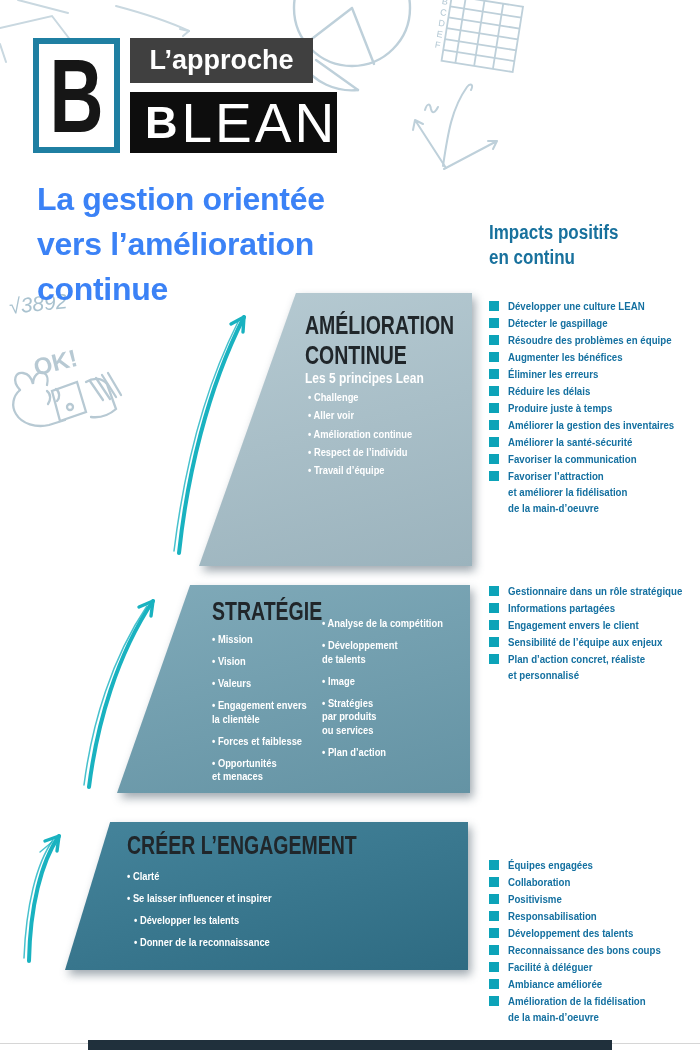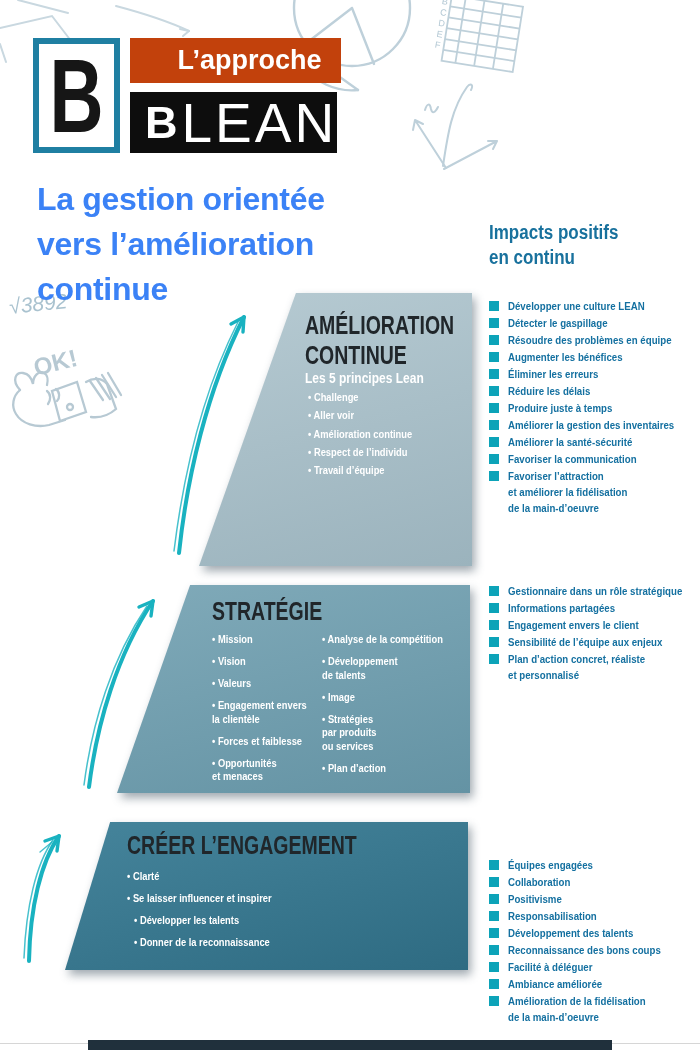--- a/index.html
+++ b/index.html
@@ -6,22 +6,22 @@
   .canvas{position:relative;width:700px;height:1050px;background:#ffffff;overflow:hidden;
           font-family:"Liberation Sans",sans-serif;}
   .abs{position:absolute;}
   .pre{white-space:pre;}
   .cond85{transform:scaleX(.85);transform-origin:0 0;}
 
   
   .bbox{left:33px;top:38px;width:87px;height:115px;border:6px solid #1f7fa2;background:#fff;
         box-sizing:border-box;display:flex;align-items:center;justify-content:center;}
   .bletter{font-weight:bold;font-size:104px;line-height:1;color:#161616;transform:scaleX(.72);}
-  .approche{left:130px;top:38px;width:183px;height:45px;background:#c2410c;color:#fff;
-            display:flex;align-items:center;justify-content:center;font-size:27px;font-weight:bold;padding-left:28px;}
+  .approche{left:130px;top:38px;width:183px;height:45px;background:#404040;color:#fff;
+            display:flex;align-items:center;justify-content:center;font-size:27px;font-weight:bold;}
   .blean{left:130px;top:92px;width:207px;height:61px;background:#0d0d0d;color:#fff;
          display:flex;align-items:center;padding-left:15px;box-sizing:border-box;}
   .blean .b{font-weight:bold;font-size:45px;}
   .blean .lean{font-weight:400;font-size:55px;letter-spacing:3px;margin-left:4px;}
 
   .main-title{left:37px;top:177px;font-size:32px;line-height:45px;font-weight:bold;
               color:#3b82f6;letter-spacing:-.3px;}
 
   
   .imp-heading{left:489px;top:220px;font-size:20px;line-height:25px;font-weight:bold;color:#18719d;}
@@ -46,21 +46,21 @@
   .lvltitle{position:absolute;font-weight:bold;font-size:26px;line-height:30px;color:#20262a;
             white-space:pre;transform:scaleX(.75);transform-origin:0 0;}
   .lvlsub{position:absolute;color:#fff;font-weight:bold;font-size:15px;white-space:pre;
           transform:scaleX(.8);transform-origin:0 0;}
   .witem{color:#fff;font-weight:bold;font-size:11px;line-height:14px;white-space:pre;
          transform:scaleX(.85);transform-origin:0 0;}
   .witem::before{content:"\2022  ";}
   .lvl1-items{position:absolute;left:109px;top:97px;}
   .lvl1-items .witem{margin-bottom:4.3px;}
   .lvl2-col1{position:absolute;left:95px;top:48px;}
-  .lvl2-col2{position:absolute;left:205px;top:48px;}
+  .lvl2-col2{position:absolute;left:205px;top:32px;}
   .lvl2-col1 .witem,.lvl2-col2 .witem{line-height:13.5px;margin-bottom:8.5px;}
   .lvl3-items{position:absolute;left:62px;top:47px;}
   .lvl3-items .witem{margin-bottom:8px;}
   .lvl3-items .witem:nth-child(3){margin-top:4px;margin-left:7px;}
   .lvl3-items .witem:nth-child(4){margin-left:7px;}
 
   .footer-rule{left:0;top:1043px;width:700px;height:1px;background:#d6d6d6;}
   .footer-bar{left:88px;top:1040px;width:524px;height:10px;background:#20303c;}
 
   svg{display:block;}

